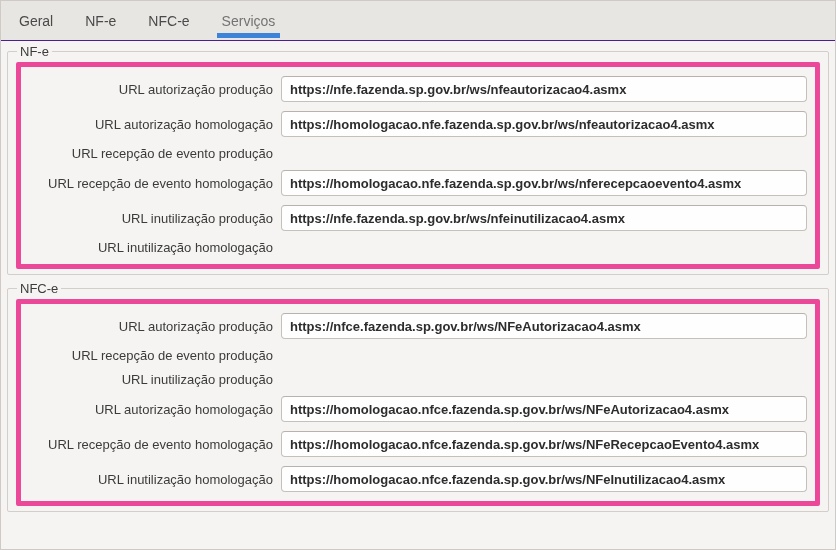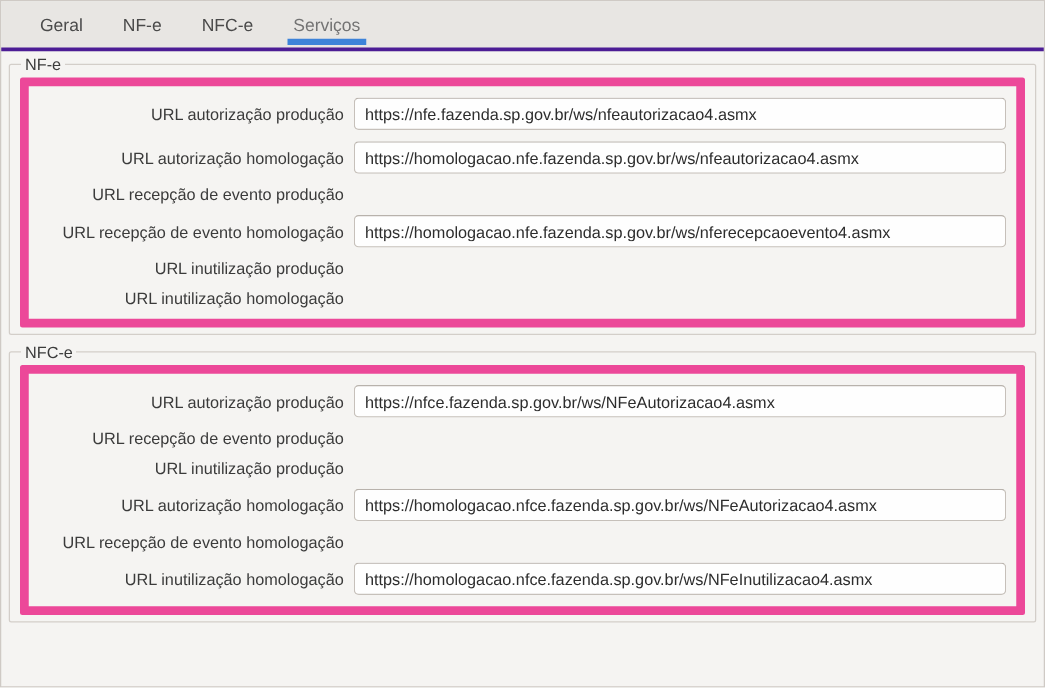--- a/index.html
+++ b/index.html
@@ -12,24 +12,24 @@
   .window {
     width: 836px; height: 550px;
     border: 1px solid #cfcac5;
     display: flex; flex-direction: column;
     background: #f5f4f2;
   }
   
   .tabbar {
     height: 40px;
     background: #e8e6e3;
-    border-bottom: 3px solid #4c1d95;
+    border-bottom: 1px solid #4c1d95;
     display: flex;
     align-items: stretch;
-    padding-left: 26px;
+    padding-left: 13px;
     flex: 0 0 auto;
   }
   .tab {
     display: flex;
     align-items: center;
     padding: 0 5px;
     margin-right: 22px;
     font-size: 14px;
     color: #4a4a4a;
     position: relative;
@@ -55,21 +55,21 @@
     padding: 3px 8px 5px 8px;
     background: #f5f4f2;
   }
   fieldset.group legend {
     font-size: 13px;
     color: #3b3b3b;
     padding: 0 3px;
     margin-left: 1px;
   }
   .redbox {
-    border: 7px solid #ec4899;
+    border: 5px solid #ec4899;
     border-radius: 2px;
     padding: 9px 8px 9px 2px;
     display: flex;
     flex-direction: column;
     gap: 9px;
   }
   .row {
     display: grid;
     grid-template-columns: 250px 1fr;
     column-gap: 8px;
@@ -86,20 +86,21 @@
     border: 1px solid #c6c0ba;
     border-top-color: #b8b2ac;
     border-radius: 4px;
     background: #fefefe;
     padding: 0 8px;
     font-family: "Liberation Sans", "DejaVu Sans", sans-serif;
     font-size: 13px;
     color: #2d2d2d;
     width: 100%;
     outline: none;
+    font-weight: bold;
   }
 </style>
 </head>
 <body>
 
 <div class="window">
 
   <div class="tabbar">
     <div class="tab">
       <span>Geral</span>
@@ -135,20 +136,21 @@
           <span class="lbl">URL recepção de evento produção</span>
         </div>
 
         <div class="row">
           <span class="lbl">URL recepção de evento homologação</span>
           <input type="text" value="https://homologacao.nfe.fazenda.sp.gov.br/ws/nferecepcaoevento4.asmx" style="">
         </div>
 
         <div class="row">
           <span class="lbl">URL inutilização produção</span>
+          <input type="text" value="https://nfe.fazenda.sp.gov.br/ws/nfeinutilizacao4.asmx" style="">
         </div>
 
         <div class="row">
           <span class="lbl">URL inutilização homologação</span>
         </div>
 
       </div>
     </fieldset>
 
     <fieldset class="group">
@@ -168,20 +170,21 @@
           <span class="lbl">URL inutilização produção</span>
         </div>
 
         <div class="row">
           <span class="lbl">URL autorização homologação</span>
           <input type="text" value="https://homologacao.nfce.fazenda.sp.gov.br/ws/NFeAutorizacao4.asmx" style="">
         </div>
 
         <div class="row">
           <span class="lbl">URL recepção de evento homologação</span>
+          <input type="text" value="https://homologacao.nfce.fazenda.sp.gov.br/ws/NFeRecepcaoEvento4.asmx" style="">
         </div>
 
         <div class="row">
           <span class="lbl">URL inutilização homologação</span>
           <input type="text" value="https://homologacao.nfce.fazenda.sp.gov.br/ws/NFeInutilizacao4.asmx" style="">
         </div>
 
       </div>
     </fieldset>
 

